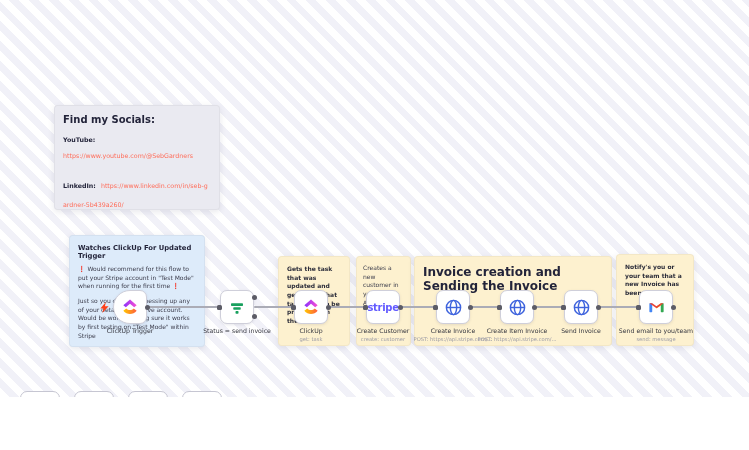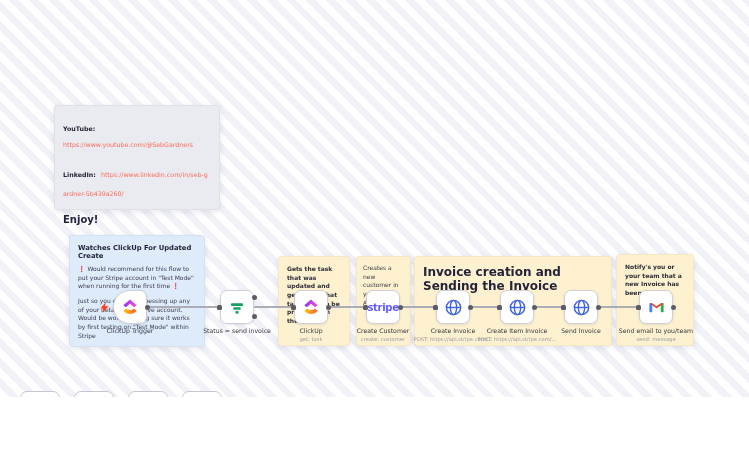--- a/index.html
+++ b/index.html
@@ -68,33 +68,33 @@
     position:absolute; top:391px; width:40px; height:22px;
     background:#ffffff; border:1px solid #c6c6d2; border-radius:7px;
   }
 </style>
 </head>
 <body>
 
 <div class="canvas">
 
   <div class="sticky gray" style="left:54px; top:105px; width:166px; height:105px;">
+    <h1>Find my Socials:</h1>
     <div class="socials-block">
       <div class="lbl">YouTube:</div>
       <a href="#">https://www.youtube.com/@SebGardners</a>
     </div>
     <div class="socials-block">
       <span class="lbl">LinkedIn:</span>
       <a href="#">https://www.linkedin.com/in/seb-gardner-5b439a260/</a>
     </div>
-    <h1 class="enjoy">Enjoy!</h1>
   </div>
 
   <div class="sticky blue" style="left:69px; top:235px; width:136px; height:112px;">
-    <div class="h-small">Watches ClickUp For Updated Create</div>
+    <div class="h-small">Watches ClickUp For Updated Trigger</div>
     <p style="margin-bottom:6px;">❗ Would recommend for this flow to put your Stripe account in "Test Mode" when running for the first time ❗</p>
     <p>Just so you don't risk messing up any of your details on the live account. Would be worth making sure it works by first testing on "Test Mode" within Stripe</p>
   </div>
 
   <div class="sticky yellow" style="left:278px; top:256px; width:72px; height:90px;">
     <p style="font-weight:bold; color:#2c2d3a;">Gets the task that was updated and gets all of that tasks info to be processed in the invoice</p>
   </div>
 
   <div class="sticky yellow" style="left:356px; top:256px; width:55px; height:90px; padding:7px 6px;">
     <p>Creates a new customer in your Stripe Account</p>

